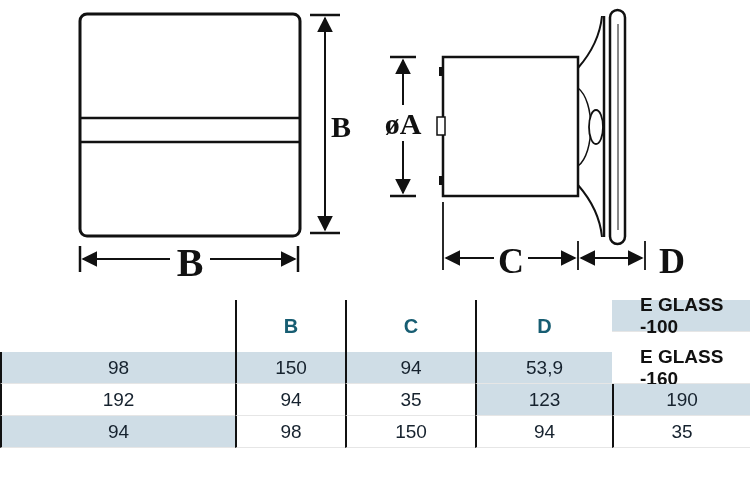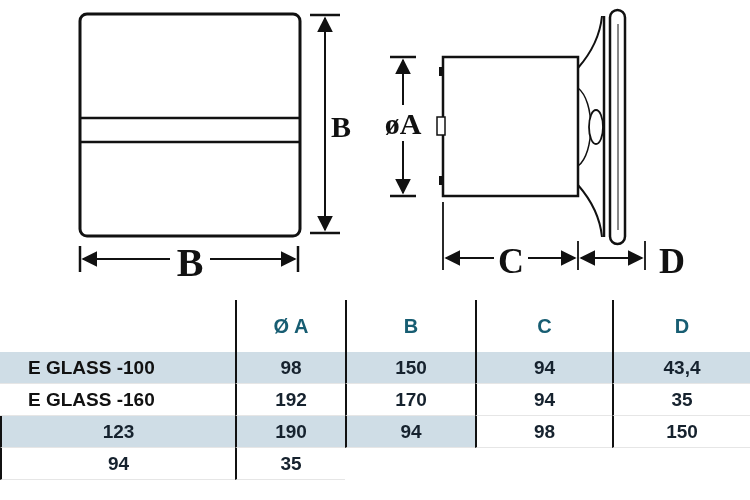--- a/index.html
+++ b/index.html
@@ -14,21 +14,21 @@
   .page{width:750px;height:500px;background:#fff;position:relative;}
   .diagram-area{width:750px;height:300px;position:relative;}
   svg text{font-family:"Liberation Serif",serif;font-weight:bold;fill:#111;}
 
   
   .dim-table{width:750px;display:grid;grid-template-columns:235px 110px 130px 137px 138px;}
   .cell{display:flex;align-items:center;justify-content:center;
     font-size:19px;color:var(--text_dark);}
   .cell.vline{border-left:2px solid var(--line_color);}
   .header-cell{height:52px;font-size:20px;font-weight:bold;color:var(--accent_teal);}
-  .row-cell{height:32px;border-bottom:1px solid #e6e6e6;font-weight:bold;}
+  .row-cell{height:32px;border-bottom:1px solid #e6e6e6;}
   .label-cell{justify-content:flex-start;padding-left:28px;font-weight:bold;color:#111;}
   .alt{background:var(--row_alt_bg);}
   .white{background:#ffffff;}
 </style>
 </head>
 <body>
 
 <div class="page">
 
   <div class="diagram-area">
@@ -96,34 +96,32 @@
         <line x1="645" y1="241" x2="645" y2="270" stroke="#111" stroke-width="1.8"></line>
         <line x1="581" y1="258" x2="642" y2="258" stroke="#111" stroke-width="2" marker-start="url(#arrow)" marker-end="url(#arrow)"></line>
         <text x="672" y="273" font-size="36" text-anchor="middle">D</text>
       </g>
     </svg>
   </div>
 
   <div class="dim-table">
 
     <div class="cell header-cell label-cell white"></div>
-    <div class="cell header-cell vline white">Ø A</div>
     <div class="cell header-cell vline white">B</div>
     <div class="cell header-cell vline white">C</div>
     <div class="cell header-cell vline white">D</div>
 
     <div class="cell row-cell label-cell alt">E GLASS -100</div>
     <div class="cell row-cell vline alt">98</div>
     <div class="cell row-cell vline alt">150</div>
     <div class="cell row-cell vline alt">94</div>
-    <div class="cell row-cell vline alt">43,4</div>
+    <div class="cell row-cell vline alt">53,9</div>
 
     <div class="cell row-cell label-cell white">E GLASS -160</div>
     <div class="cell row-cell vline white">192</div>
-    <div class="cell row-cell vline white">170</div>
     <div class="cell row-cell vline white">94</div>
     <div class="cell row-cell vline white">35</div>
 
     <div class="cell row-cell vline alt">123</div>
     <div class="cell row-cell vline alt">190</div>
     <div class="cell row-cell vline alt">94</div>
 
     <div class="cell row-cell vline white">98</div>
     <div class="cell row-cell vline white">150</div>
     <div class="cell row-cell vline white">94</div>

